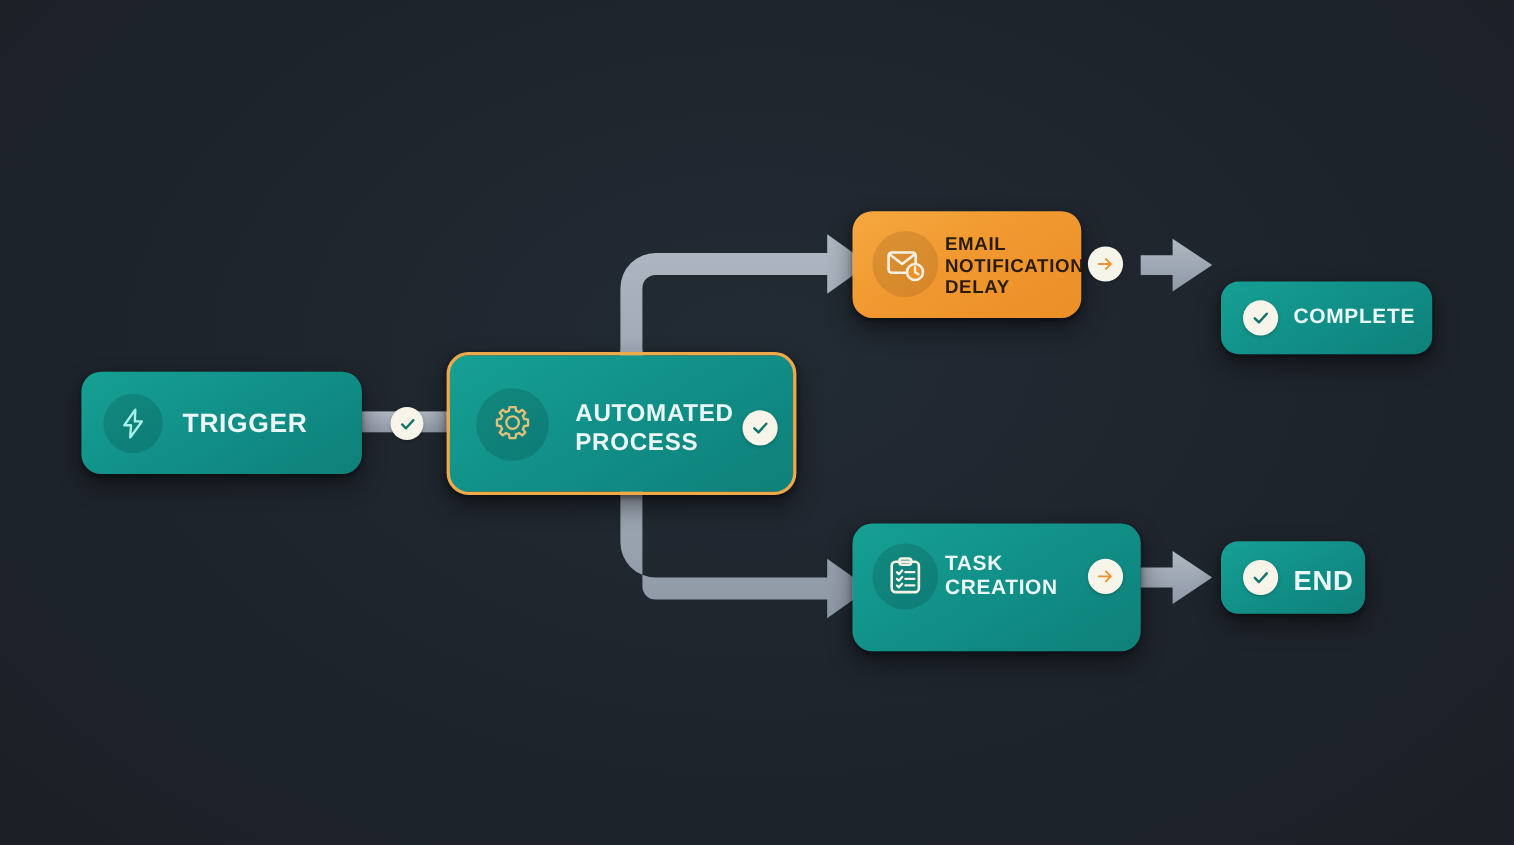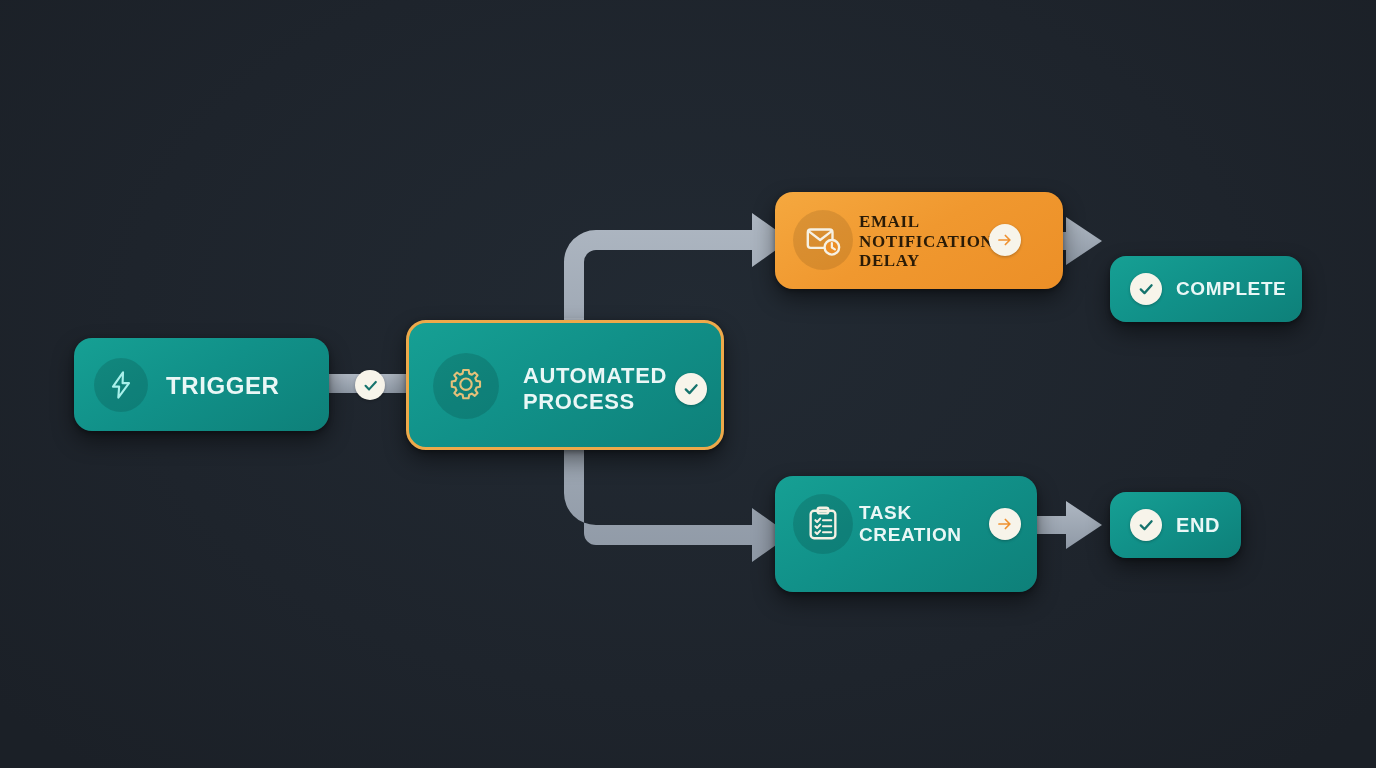--- a/index.html
+++ b/index.html
@@ -175,21 +175,21 @@
       </div>
       <div class="node-label label-light" style="left:114px; top:40px; font-size:22px;">AUTOMATED
 PROCESS</div>
       <div class="badge" style="left:266px; top:50px; width:32px; height:32px;">
         <svg width="18" height="18" viewBox="0 0 24 24">
           <path d="M5 12.5 L10 17.5 L19.5 7" stroke="#15736d" stroke-width="3" fill="none" stroke-linecap="round" stroke-linejoin="round"></path>
         </svg>
       </div>
     </div>
 
-    <div class="node node-orange" style="left:775px; top:192px; width:288px; height:97px;font-family:Liberation Serif, serif;">
+    <div class="node node-orange" style="left:775px; top:192px; width:208px; height:97px;">
       <div class="icon-disc disc-orange" style="left:18px; top:18px; width:60px; height:60px;">
         <svg width="38" height="38" viewBox="0 0 24 24" fill="none">
           <rect x="2.4" y="5.4" width="15.6" height="11.6" rx="1.8" stroke="#f6f1e4" stroke-width="1.5" fill="none"></rect>
           <path d="M2.9 6.4 L10.2 12 L17.5 6.4" stroke="#f6f1e4" stroke-width="1.5" fill="none" stroke-linecap="round" stroke-linejoin="round"></path>
           <circle cx="17.6" cy="16.6" r="4.6" fill="#ec8f27" stroke="#f6f1e4" stroke-width="1.5"></circle>
           <path d="M17.6 13.9 v2.8 l1.9 1.2" stroke="#f6f1e4" stroke-width="1.4" fill="none" stroke-linecap="round" stroke-linejoin="round"></path>
         </svg>
       </div>
       <div class="node-label label-dark" style="left:84px; top:20px; font-size:17px;">EMAIL
 NOTIFICATION
@@ -229,17 +229,17 @@
       </div>
       <div class="node-label label-light" style="left:66px; top:22px; font-size:19px;">COMPLETE</div>
     </div>
 
     <div class="node node-teal" style="left:1110px; top:492px; width:131px; height:66px; border-radius:16px;">
       <div class="badge" style="left:20px; top:17px; width:32px; height:32px;">
         <svg width="18" height="18" viewBox="0 0 24 24">
           <path d="M5 12.5 L10 17.5 L19.5 7" stroke="#15736d" stroke-width="3" fill="none" stroke-linecap="round" stroke-linejoin="round"></path>
         </svg>
       </div>
-      <div class="node-label label-light" style="left:66px; top:22px; font-size:20px;">END</div>
+      <div class="node-label label-light" style="left:66px; top:22px; font-size:25px;">END</div>
     </div>
 
   </div>
 </div>
 
 </body></html>

